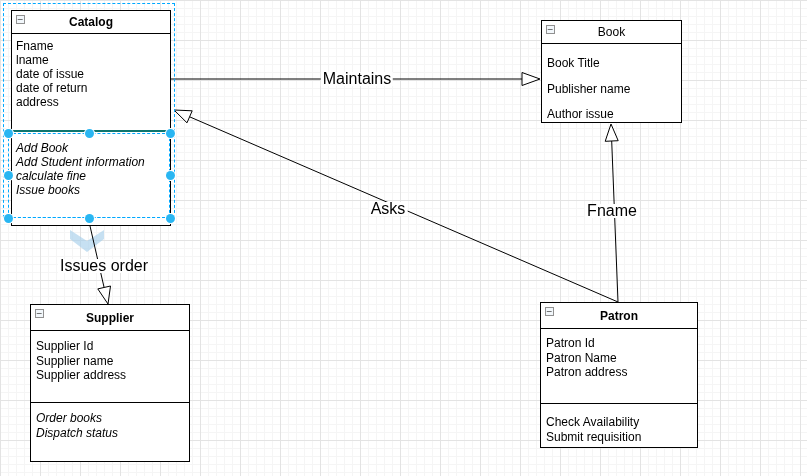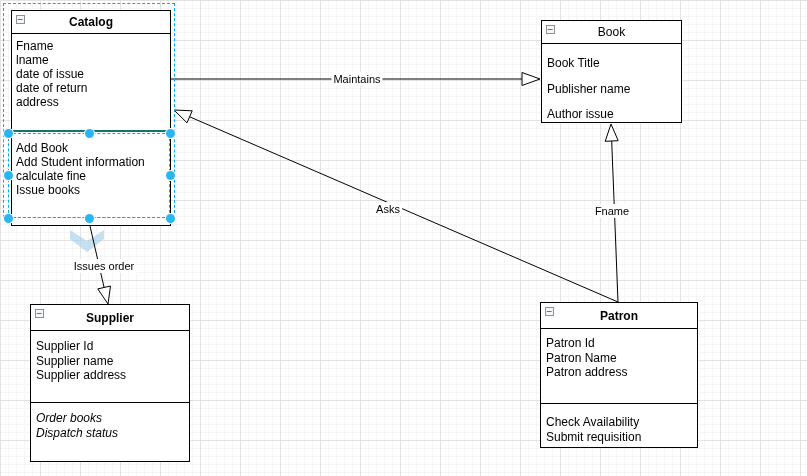--- a/index.html
+++ b/index.html
@@ -27,35 +27,35 @@
   .collapse {
     position:absolute; left:4px; top:4px; width:9px; height:9px;
     border:1px solid #909090; background:#f2f7fb; box-sizing:border-box;
     display:flex; align-items:center; justify-content:center;
   }
   .collapse .glyph { font-size:10px; line-height:5px; color:#444; font-weight:normal; }
   .sect { box-sizing:border-box; overflow:hidden; white-space:nowrap; }
   #box-catalog { left:11px; top:10px; width:160px; height:216px; }
   #box-catalog .uml-hdr { height:23px; }
   #box-catalog .attrs { height:98px; border-bottom:2px solid #0f766e; padding:5px 4px 0; line-height:14px; }
-  #box-catalog .methods { padding:9px 4px 0; line-height:14px; }
+  #box-catalog .methods { padding:9px 4px 0; line-height:14px;font-style:italic; }
   #box-book { left:541px; top:20px; width:141px; height:103px; }
   #box-book .uml-hdr { height:23px; }
   #box-book .items { padding:7px 5px 0; line-height:25.5px; }
   #box-supplier { left:30px; top:304px; width:160px; height:158px; }
   #box-supplier .uml-hdr { height:26px; }
   #box-supplier .attrs { height:72px; border-bottom:1px solid #000; padding:8px 5px 0; line-height:14.5px; }
   #box-supplier .methods { padding:8px 5px 0; line-height:15px;font-style:italic; }
   #box-patron { left:540px; top:302px; width:158px; height:146px; }
   #box-patron .uml-hdr { height:26px; }
   #box-patron .attrs { height:75px; border-bottom:1px solid #000; padding:7px 5px 0; line-height:14.5px; }
   #box-patron .methods { padding:11px 5px 0; line-height:15px; }
   .edge-label {
     position:absolute; transform:translate(-50%,-50%);
-    background:#ffffff; padding:0 2px; font-size:11px; line-height:14px; white-space:nowrap;
+    background:#ffffff; padding:0 2px; font-size:16px; line-height:14px; white-space:nowrap;
   }
   #lbl-maintains { left:357px; top:79px; }
   #lbl-asks { left:388px; top:209px; }
   #lbl-takes { left:612px; top:211px; }
   #lbl-issues { left:104px; top:266px; }
   .sel-rect { position:absolute; border:1px dashed #00a8ff; box-sizing:border-box; pointer-events:none; }
   #sel-parent { left:3px; top:3px; width:172px; height:215px; }
   #sel-child  { left:8px; top:133px; width:162px; height:85px; }
   .handle {
     position:absolute; width:9px; height:9px; border-radius:50%;

